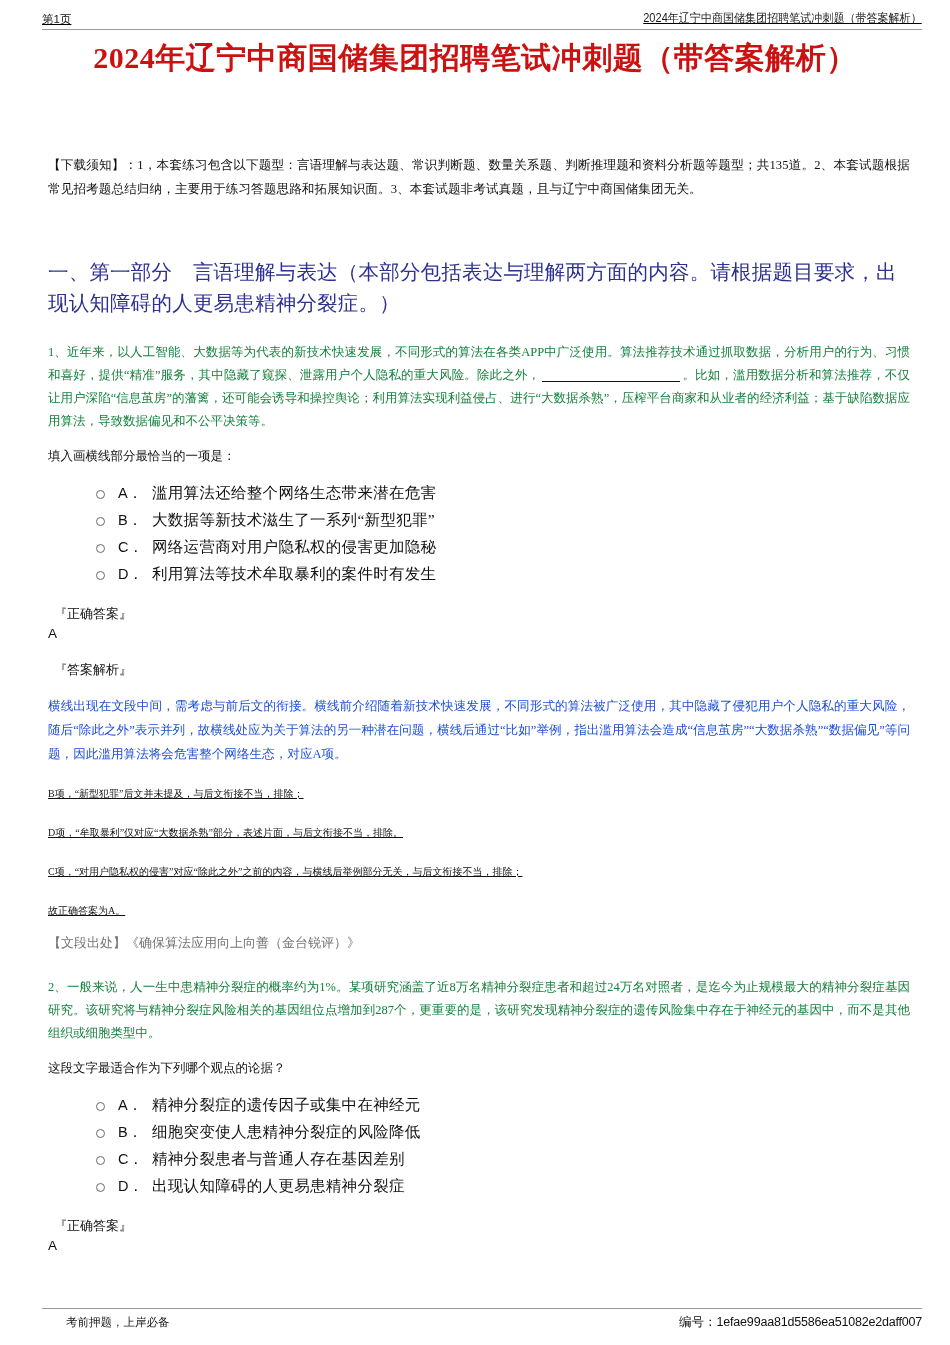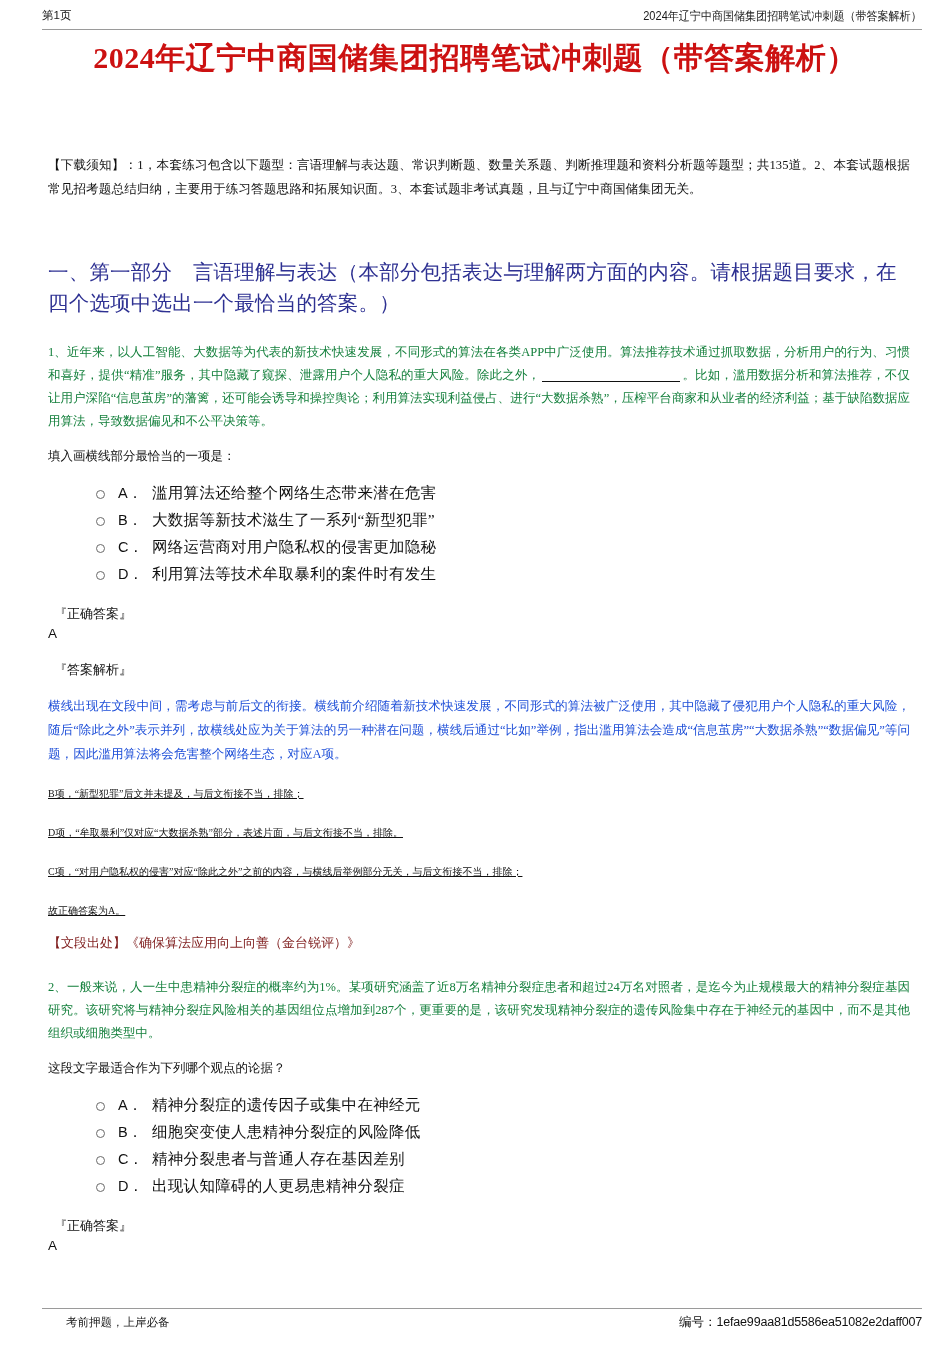--- a/index.html
+++ b/index.html
@@ -26,23 +26,24 @@
 
   
   .running-header {
     position: absolute;
     top: 8px;
     left: 42px;
     right: 28px;
     height: 22px;
     display: flex;
     justify-content: space-between;
-    align-items: flex-start;
+    align-items: flex-end;
     border-bottom: 1px solid #9a9a9a;
     padding-bottom: 2px;
+    text-decoration: underline;
   }
   .running-header .hdr-left {
     font-size: 11.5px;
     font-family: "Liberation Sans", sans-serif;
     color: #1a1a1a;
     letter-spacing: 0px;
   }
   .running-header .hdr-right {
     font-size: 12px;
     font-family: "Liberation Sans", sans-serif;
@@ -174,21 +175,21 @@
     margin-top: 17px;
     font-size: 10px;
     line-height: 22px;
     color: #111;
     text-decoration: underline;
   }
   .source-line {
     margin-top: 6px;
     font-size: 13px;
     line-height: 22px;
-    color: #7f1d1d;
+    color: #737373;
   }
 
   
   .footer {
     position: absolute;
     bottom: 14px;
     left: 42px;
     right: 28px;
     border-top: 1px solid #9a9a9a;
     padding-top: 5px;
@@ -221,21 +222,21 @@
     <span class="hdr-left">第1页</span>
     <span class="hdr-right">2024年辽宁中商国储集团招聘笔试冲刺题（带答案解析）</span>
   </div>
 
   <div class="doc-title">2024年辽宁中商国储集团招聘笔试冲刺题（带答案解析）</div>
 
   <div class="content">
 
     <p class="notice">【下载须知】：1，本套练习包含以下题型：言语理解与表达题、常识判断题、数量关系题、判断推理题和资料分析题等题型；共135道。2、本套试题根据常见招考题总结归纳，主要用于练习答题思路和拓展知识面。3、本套试题非考试真题，且与辽宁中商国储集团无关。</p>
 
-    <p class="section-heading">一、第一部分　言语理解与表达（本部分包括表达与理解两方面的内容。请根据题目要求，在四个选项中选出一个最恰当的答案。）</p>
+    <p class="section-heading">一、第一部分　言语理解与表达（本部分包括表达与理解两方面的内容。请根据题目要求，出现认知障碍的人更易患精神分裂症。）</p>
 
     <p class="q-stem">
       <span>1、近年来，以人工智能、大数据等为代表的新技术快速发展，不同形式的算法在各类APP中广泛使用。算法推荐技术通过抓取数据，分析用户的行为、习惯和喜好，提供“精准”服务，其中隐藏了窥探、泄露用户个人隐私的重大风险。除此之外，</span><span class="blank"></span><span>。比如，滥用数据分析和算法推荐，不仅让用户深陷“信息茧房”的藩篱，还可能会诱导和操控舆论；利用算法实现利益侵占、进行“大数据杀熟”，压榨平台商家和从业者的经济利益；基于缺陷数据应用算法，导致数据偏见和不公平决策等。</span>
     </p>
 
     <p class="q-prompt">填入画横线部分最恰当的一项是：</p>
 
     <div class="options">
       <div class="option-row">
         <span class="radio"></span>

